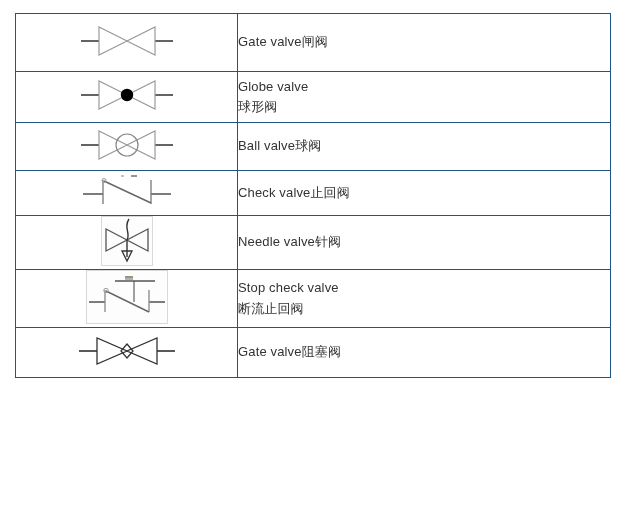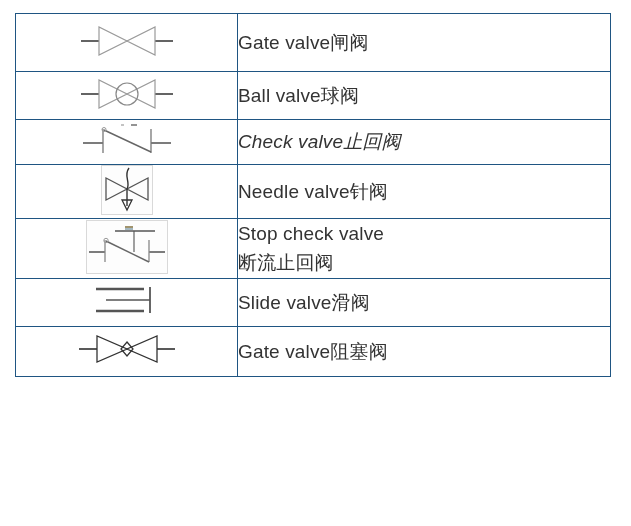--- a/index.html
+++ b/index.html
@@ -30,21 +30,21 @@
   td.symbol-cell {
     width: 221px;
     text-align: center;
     vertical-align: middle;
   }
 
   td.label-cell {
     width: 372px;
     padding-left: 18px;
     color: #333333;
-    font-size: 19px;
+    font-size: 13px;
     line-height: 1.55;
     letter-spacing: 0.15px;
     vertical-align: middle;
   }
 
   .label-line { display: block; white-space: nowrap; }
 
   .sym-wrap {
     display: inline-block;
     line-height: 0;
@@ -70,39 +70,56 @@
             <polygon points="78,6 78,34 50,20" fill="none" stroke="#9a9a9a" stroke-width="1.2"></polygon>
           </svg>
         </span>
       </td>
       <td class="label-cell">
         <span class="label-line">Gate valve闸阀</span>
       </td>
     </tr>
 
 
+    <tr style="height:51px;">
+      <td class="symbol-cell">
+        <span class="sym-wrap">
+          <svg width="100" height="40" viewBox="0 0 100 40">
+            <line x1="4" y1="20" x2="22" y2="20" stroke="#222" stroke-width="1.4"></line>
+            <line x1="78" y1="20" x2="96" y2="20" stroke="#222" stroke-width="1.4"></line>
+            <polygon points="22,6 22,34 50,20" fill="none" stroke="#9a9a9a" stroke-width="1.2"></polygon>
+            <polygon points="78,6 78,34 50,20" fill="none" stroke="#9a9a9a" stroke-width="1.2"></polygon>
+            <circle cx="50" cy="20" r="6.2" fill="#000"></circle>
+          </svg>
+        </span>
+      </td>
+      <td class="label-cell">
+        <span class="label-line">Globe valve</span>
+        <span class="label-line">球形阀</span>
+      </td>
+    </tr>
 
     <tr style="height:48px;margin-top:32px;">
       <td class="symbol-cell">
         <span class="sym-wrap">
           <svg width="100" height="40" viewBox="0 0 100 40">
             <line x1="4" y1="20" x2="22" y2="20" stroke="#222" stroke-width="1.4"></line>
             <line x1="78" y1="20" x2="96" y2="20" stroke="#222" stroke-width="1.4"></line>
             <polygon points="22,6 22,34 50,20" fill="none" stroke="#9a9a9a" stroke-width="1.2"></polygon>
             <polygon points="78,6 78,34 50,20" fill="none" stroke="#9a9a9a" stroke-width="1.2"></polygon>
             <circle cx="50" cy="20" r="11" fill="none" stroke="#888" stroke-width="1.2"></circle>
           </svg>
         </span>
       </td>
       <td class="label-cell">
         <span class="label-line">Ball valve球阀</span>
       </td>
     </tr>
 
-    <tr style="height:44px;font-style:italic;">
+    <tr style="height:44px;">
       <td class="symbol-cell">
         <span class="sym-wrap">
           <svg width="100" height="40" viewBox="0 0 100 40">
             <line x1="6" y1="23" x2="26" y2="23" stroke="#444" stroke-width="1.4"></line>
             <line x1="74" y1="23" x2="94" y2="23" stroke="#444" stroke-width="1.4"></line>
             <line x1="26" y1="9" x2="26" y2="33" stroke="#777" stroke-width="1.3"></line>
             <line x1="74" y1="9" x2="74" y2="33" stroke="#777" stroke-width="1.3"></line>
             <line x1="27" y1="10" x2="74" y2="32" stroke="#666" stroke-width="1.4"></line>
             <circle cx="27" cy="9.5" r="2" fill="none" stroke="#999" stroke-width="1"></circle>
             <line x1="44" y1="5" x2="47" y2="5" stroke="#aaa" stroke-width="1.4"></line>
@@ -148,35 +165,20 @@
             <line x1="38" y1="8" x2="46" y2="8" stroke="#6a8a9a" stroke-width="1.2"></line>
           </svg>
         </span>
       </td>
       <td class="label-cell">
         <span class="label-line">Stop check valve</span>
         <span class="label-line">断流止回阀</span>
       </td>
     </tr>
 
-    <tr style="height:48px;">
-      <td class="symbol-cell">
-        <span class="sym-wrap">
-          <svg width="70" height="34" viewBox="0 0 70 34">
-            <line x1="4" y1="6" x2="52" y2="6" stroke="#555" stroke-width="2.4"></line>
-            <line x1="14" y1="17" x2="58" y2="17" stroke="#555" stroke-width="1.6"></line>
-            <line x1="4" y1="28" x2="52" y2="28" stroke="#555" stroke-width="2.4"></line>
-            <line x1="58" y1="4" x2="58" y2="30" stroke="#555" stroke-width="1.8"></line>
-          </svg>
-        </span>
-      </td>
-      <td class="label-cell">
-        <span class="label-line">Slide valve滑阀</span>
-      </td>
-    </tr>
 
     <tr style="height:50px;">
       <td class="symbol-cell">
         <span class="sym-wrap">
           <svg width="104" height="40" viewBox="0 0 104 40">
             <line x1="4" y1="20" x2="22" y2="20" stroke="#222" stroke-width="1.5"></line>
             <line x1="82" y1="20" x2="100" y2="20" stroke="#222" stroke-width="1.5"></line>
             <polygon points="22,7 22,33 52,20" fill="none" stroke="#333" stroke-width="1.3"></polygon>
             <polygon points="82,7 82,33 52,20" fill="none" stroke="#333" stroke-width="1.3"></polygon>
             <polygon points="52,13 58,20 52,27 46,20" fill="none" stroke="#333" stroke-width="1.3"></polygon>

